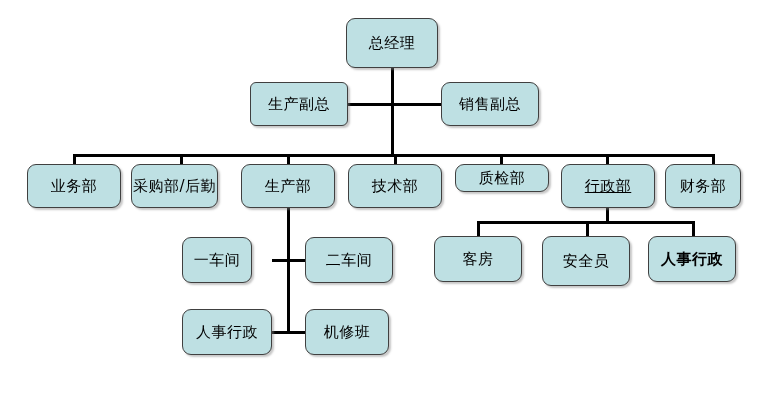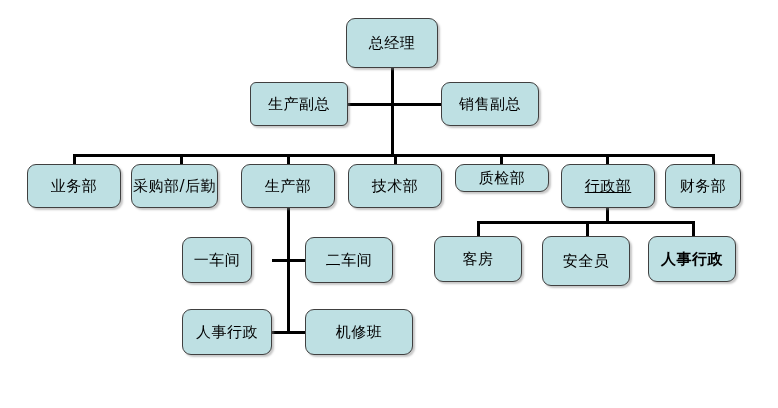--- a/index.html
+++ b/index.html
@@ -115,21 +115,21 @@
   <div class="node" style="left:182px; top:237px; width:70px; height:46px;">
     <span class="node-label">一车间</span>
   </div>
   <div class="node" style="left:305px; top:237px; width:88px; height:46px;">
     <span class="node-label">二车间</span>
   </div>
 
   <div class="node" style="left:182px; top:309px; width:90px; height:46px;">
     <span class="node-label">人事行政</span>
   </div>
-  <div class="node" style="left:305px; top:309px; width:108px; height:46px;">
+  <div class="node" style="left:305px; top:309px; width:84px; height:46px;">
     <span class="node-label">机修班</span>
   </div>
 
   <div class="node" style="left:434px; top:236px; width:88px; height:46px;">
     <span class="node-label">客房</span>
   </div>
   <div class="node" style="left:542px; top:236px; width:88px; height:50px;">
     <span class="node-label">安全员</span>
   </div>
   <div class="node" style="left:648px; top:236px; width:88px; height:46px;font-weight:bold;">

